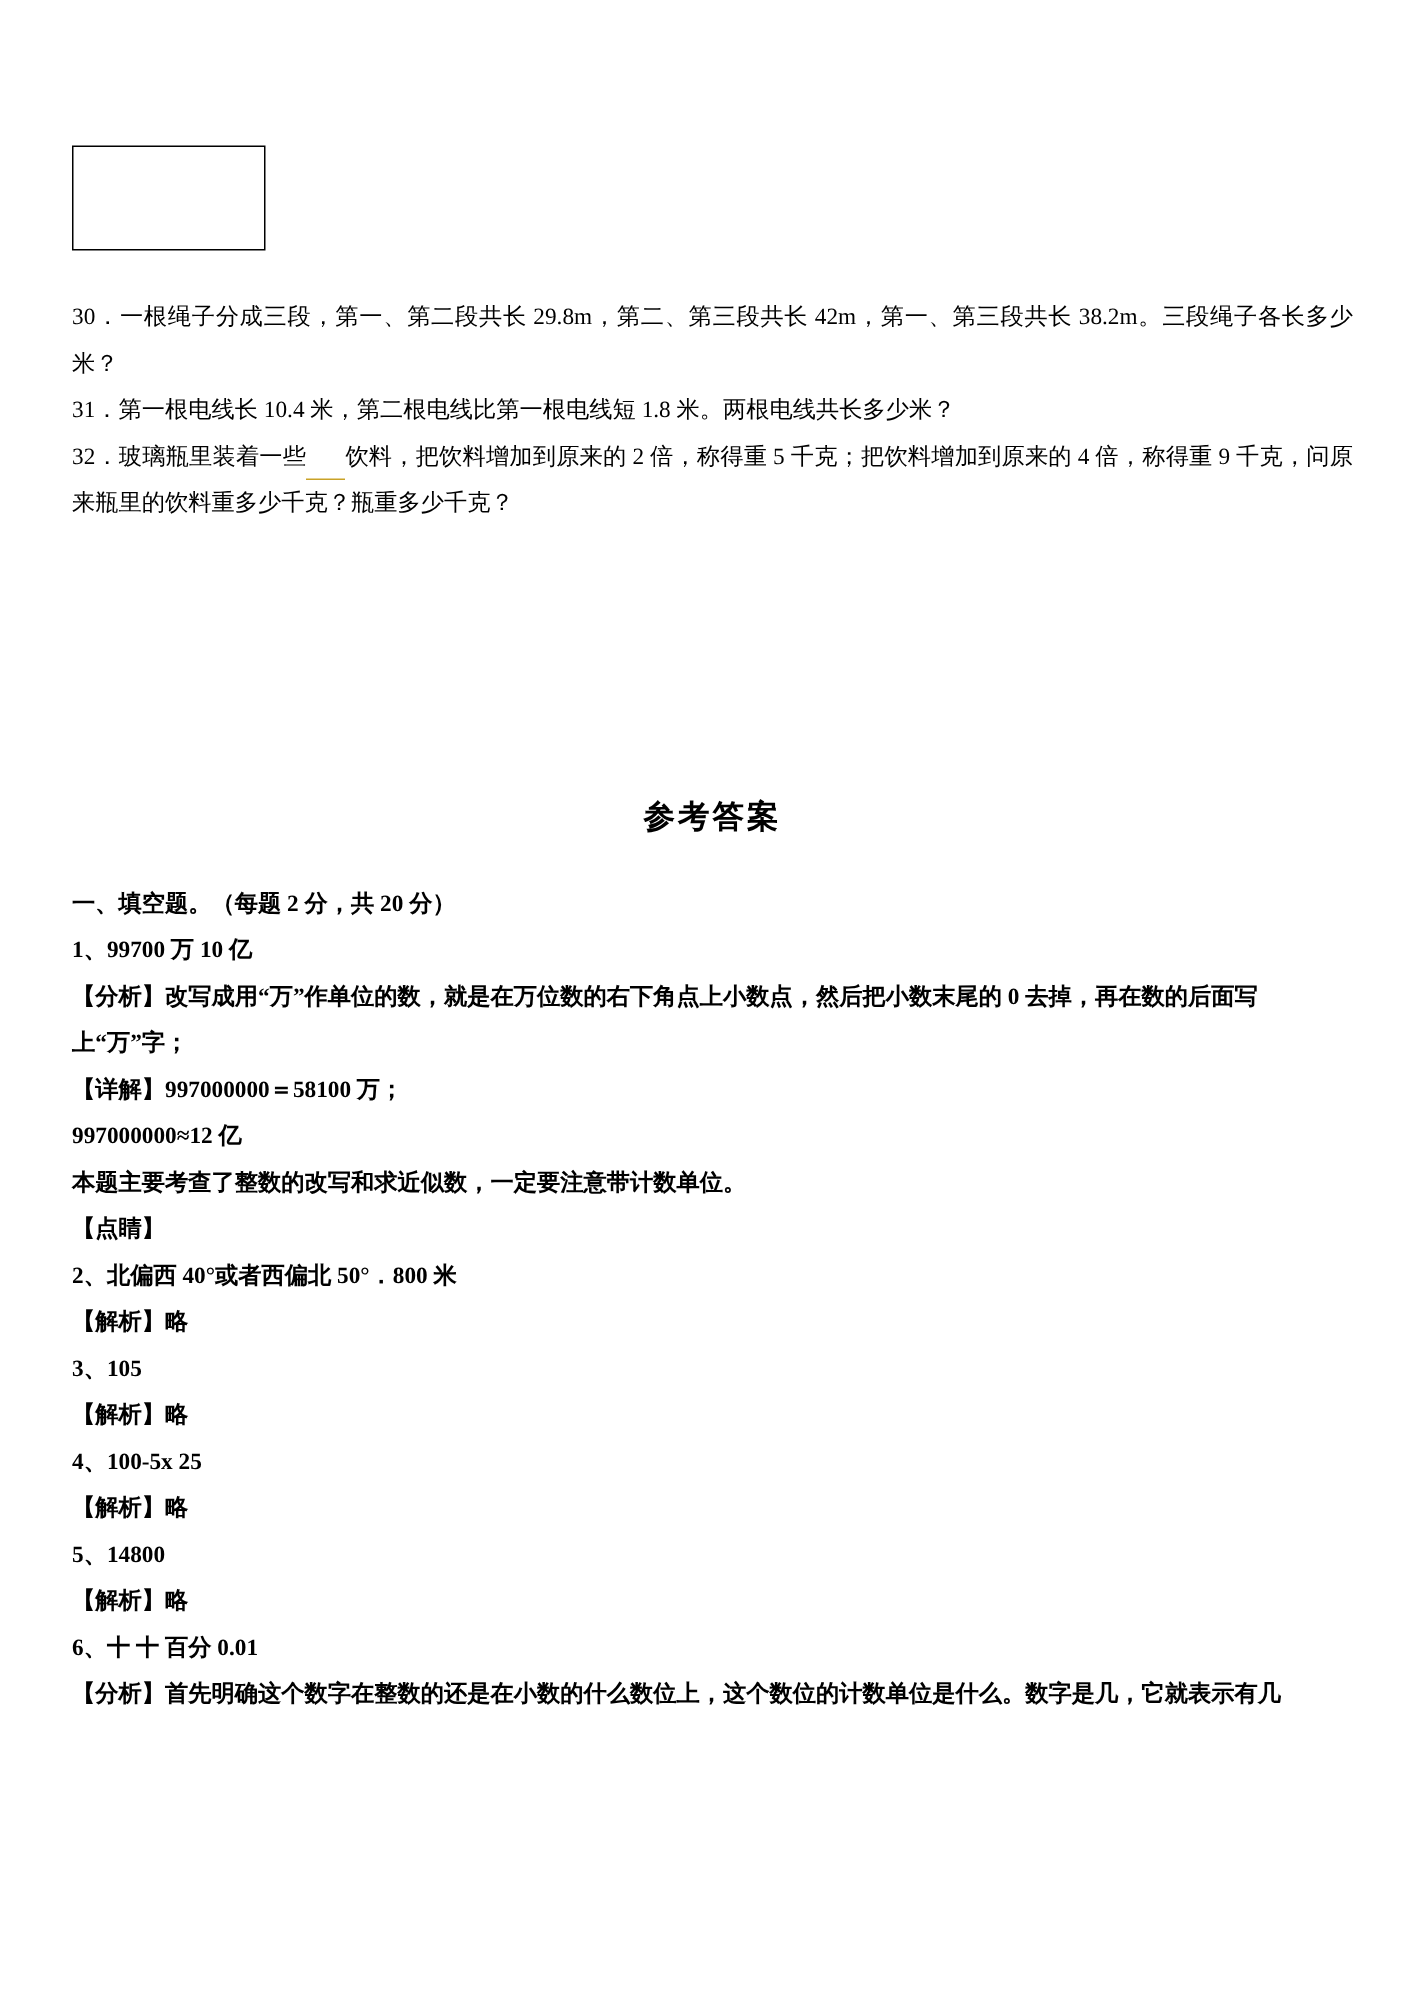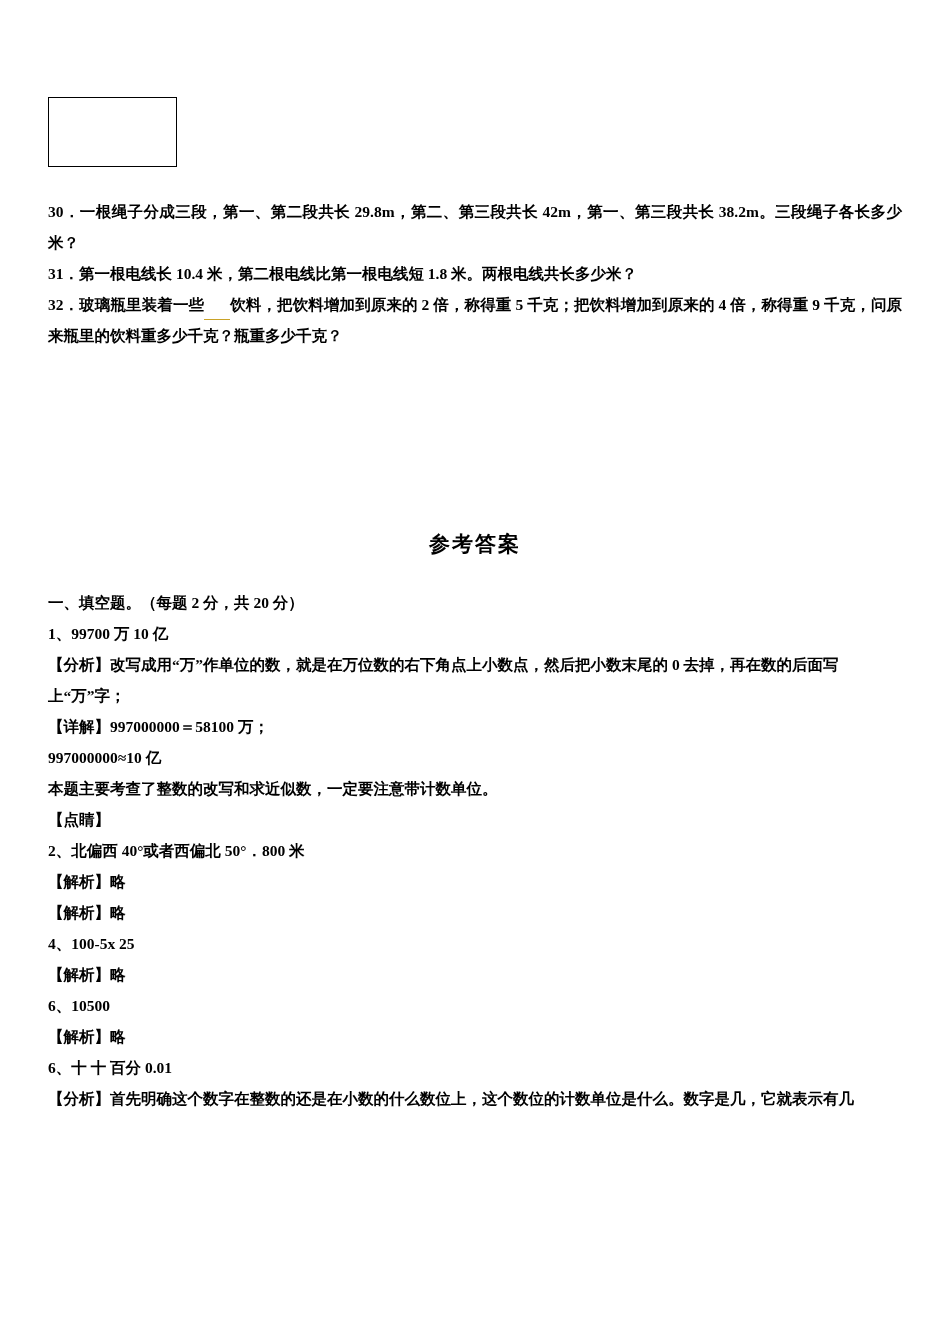--- a/index.html
+++ b/index.html
@@ -35,21 +35,21 @@
     padding-top: 196px;
   }
   p {
     margin: 0;
     font-size: 15.5px;
     line-height: 31px;
     text-align: justify;
     font-weight: bold;
   }
   .q {
-    font-weight: bold;
+    font-weight: normal;
   }
   .gap {
     height: 168px;
   }
   .answers-title {
     text-align: center;
     font-size: 21px;
     font-weight: bold;
     letter-spacing: 2px;
     margin: 10px 0 28px 0;
@@ -90,27 +90,28 @@
 
     <div class="gap"></div>
 
     <div class="answers-title">参考答案</div>
 
     <div class="sec-head">一、填空题。（每题 2 分，共 20 分）</div>
 
     <div class="line">1、99700 万    10 亿</div>
     <div class="line">【分析】改写成用“万”作单位的数，就是在万位数的右下角点上小数点，然后把小数末尾的 0 去掉，再在数的后面写上“万”字；</div>
     <div class="line">【详解】997000000＝58100 万；</div>
-    <div class="line">997000000≈10 亿</div>
+    <div class="line">997000000≈12 亿</div>
     <div class="line">本题主要考查了整数的改写和求近似数，一定要注意带计数单位。</div>
     <div class="line">【点睛】</div>
     <div class="line">2、北偏西 40°或者西偏北 50°．800 米</div>
     <div class="line">【解析】略</div>
+    <div class="line">3、105</div>
     <div class="line">【解析】略</div>
     <div class="line">4、100-5x    25</div>
     <div class="line">【解析】略</div>
-    <div class="line">6、10500</div>
+    <div class="line">5、14800</div>
     <div class="line">【解析】略</div>
     <div class="line">6、十  十   百分   0.01</div>
     <div class="line">【分析】首先明确这个数字在整数的还是在小数的什么数位上，这个数位的计数单位是什么。数字是几，它就表示有几</div>
 
   </div>
 </div>
 
 </body></html>

